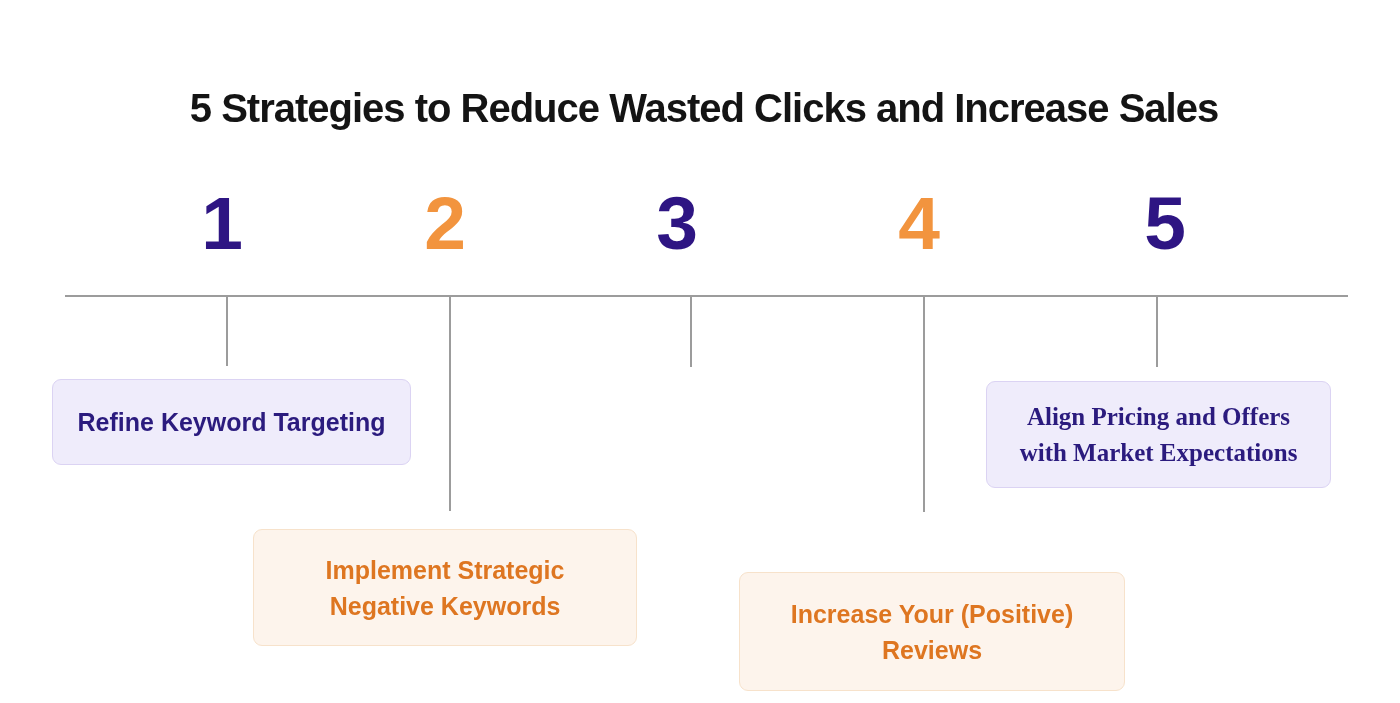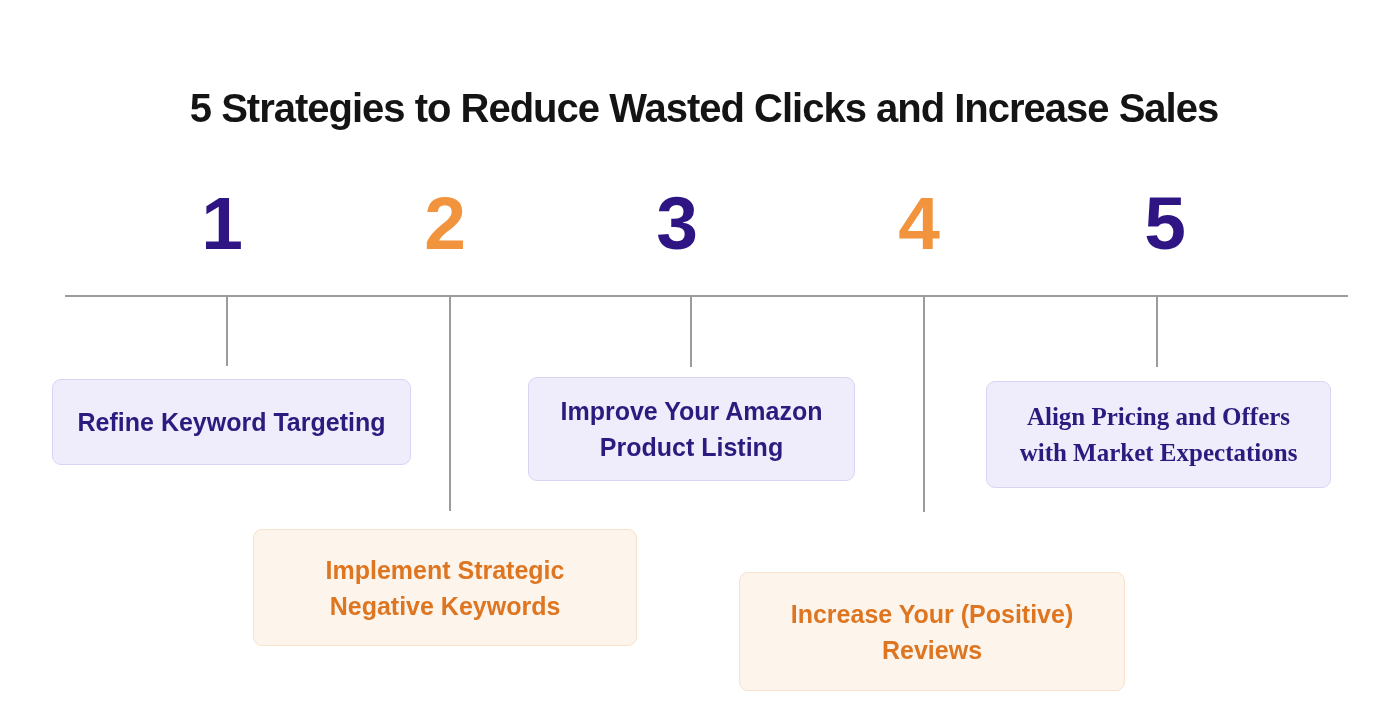--- a/index.html
+++ b/index.html
@@ -92,23 +92,20 @@
   </div>
 
   <div class="num num--orange" style="left:445px;">2</div>
   <div class="connector" style="left:449px; top:296px; height:215px;"></div>
   <div class="card card--orange" style="left:253px; top:529px; width:384px; height:117px;">
     <span>Implement Strategic Negative Keywords</span>
   </div>
 
   <div class="num num--indigo" style="left:677px;">3</div>
   <div class="connector" style="left:690px; top:296px; height:71px;"></div>
-  <div class="card card--purple" style="left:528px; top:377px; width:327px; height:104px;">
-    <span>Improve Your Amazon Product Listing</span>
-  </div>
 
   <div class="num num--orange" style="left:919px;">4</div>
   <div class="connector" style="left:923px; top:296px; height:216px;"></div>
   <div class="card card--orange" style="left:739px; top:529px; width:386px; height:119px;margin-top:43px;">
     <span>Increase Your (Positive) Reviews</span>
   </div>
 
   <div class="num num--indigo" style="left:1165px;">5</div>
   <div class="connector" style="left:1156px; top:296px; height:71px;"></div>
   <div class="card card--purple" style="left:986px; top:381px; width:345px; height:107px;font-family:Liberation Serif, serif;">

